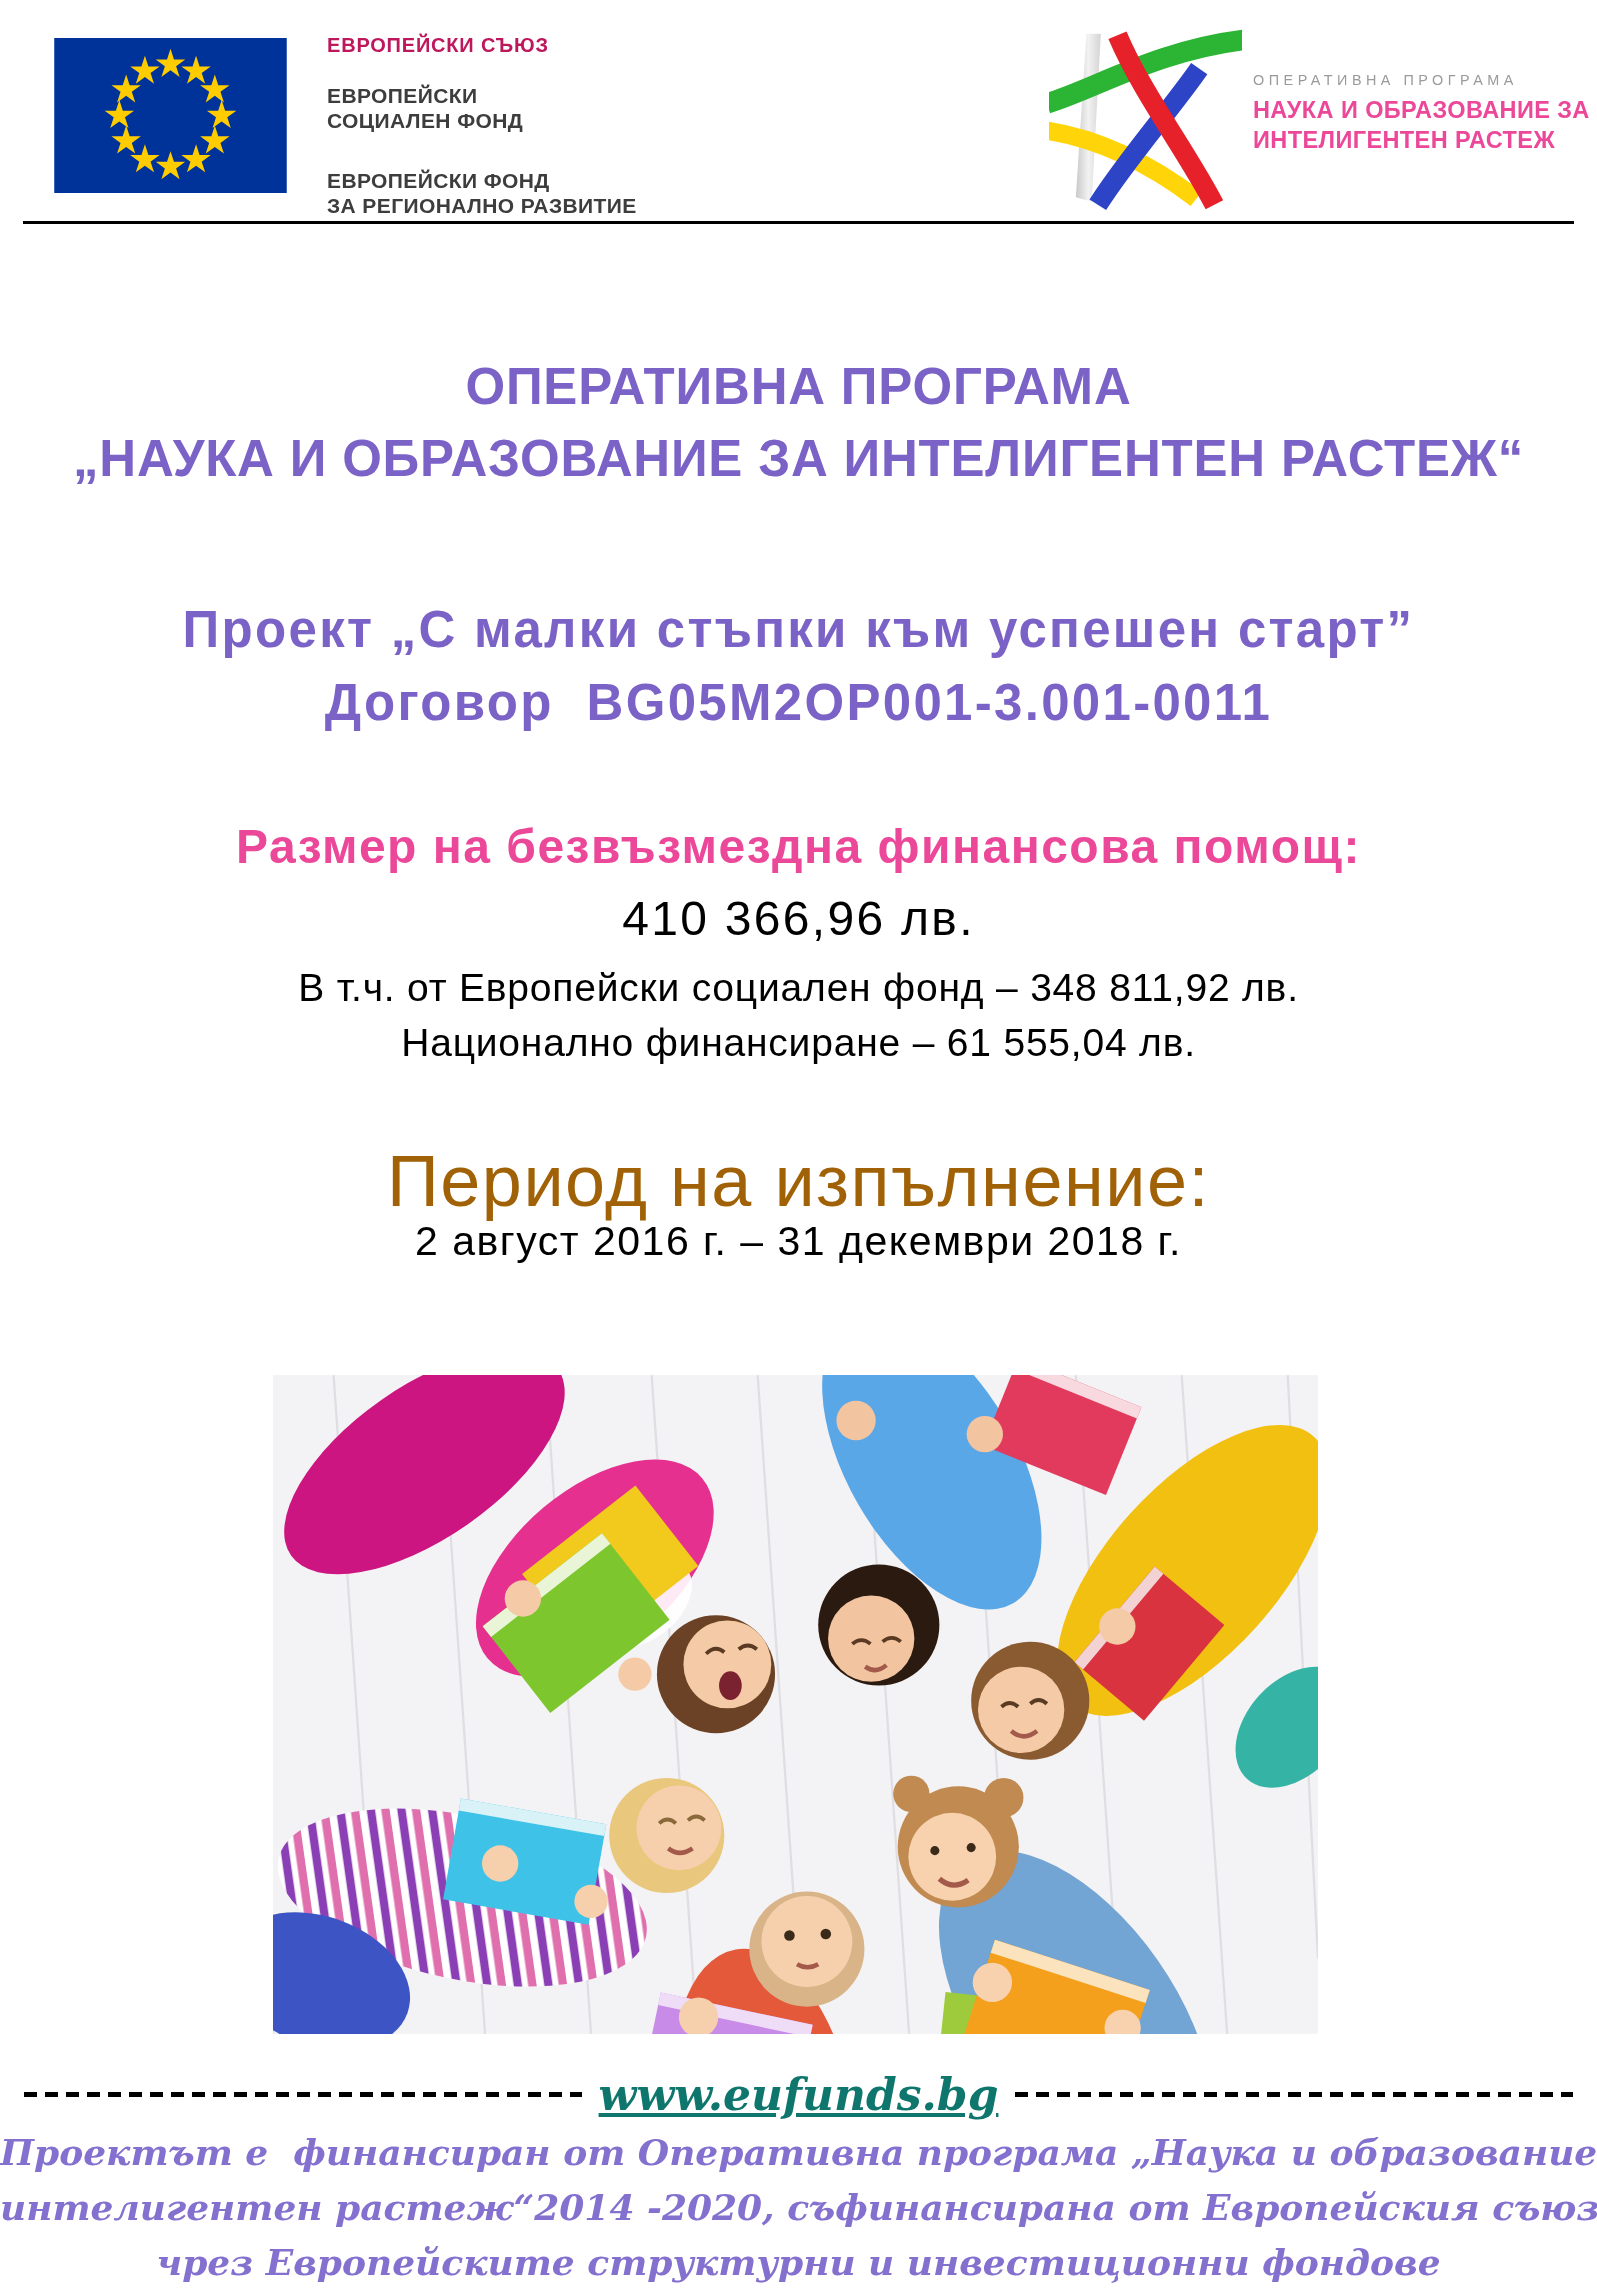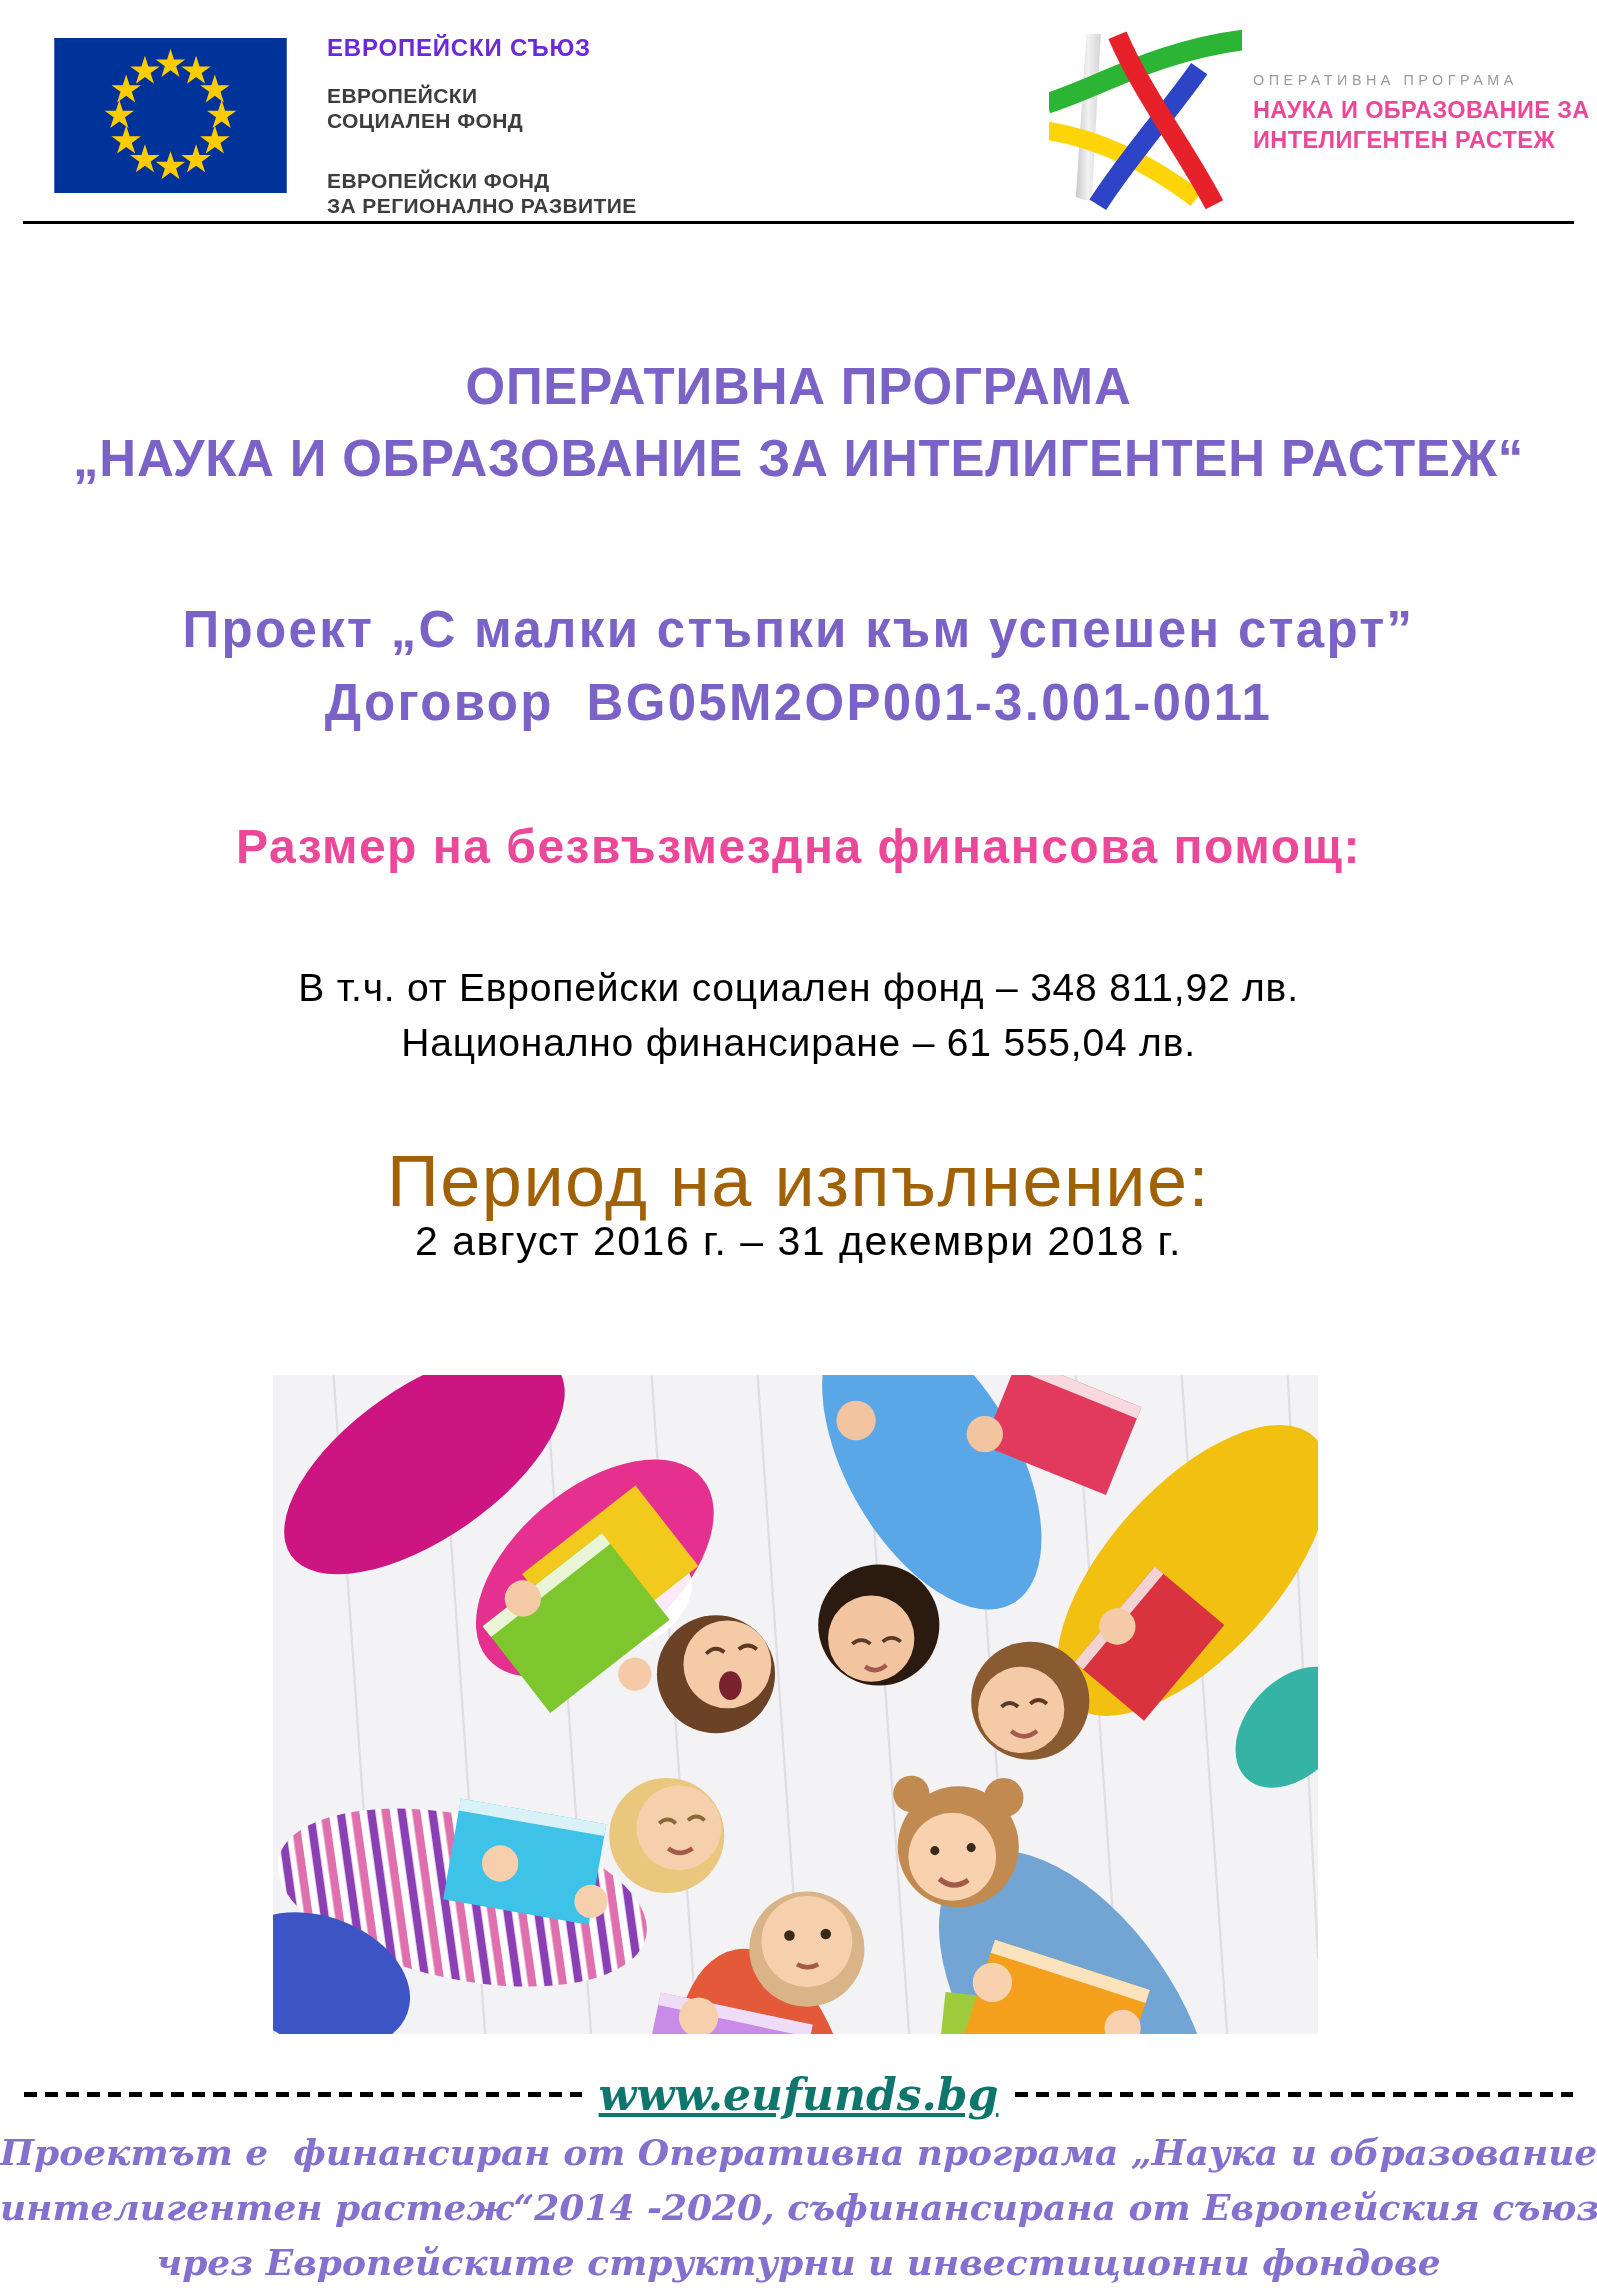--- a/index.html
+++ b/index.html
@@ -3,21 +3,21 @@
 <meta charset="utf-8">
 <style>
   * { margin:0; padding:0; box-sizing:border-box; }
   html,body { background:#ffffff; }
   body { width:1597px; height:2295px; position:relative; font-family:"Liberation Sans", sans-serif; overflow:hidden; }
   .page { position:absolute; inset:0; background:#fff; }
   .abs { position:absolute; }
   .center { left:0; right:0; text-align:center; white-space:pre; }
 
   
-  .eu-title { font-weight:bold; font-size:24px; color:#6d28d9; letter-spacing:0.8px; }
+  .eu-title { font-weight:bold; font-size:20px; color:#be185d; letter-spacing:0.8px; }
   .eu-sub   { font-weight:bold; font-size:21px; color:#3d3d3d; line-height:25px; letter-spacing:0.4px; }
   .op-small { font-size:14.4px; color:#9a9a9a; letter-spacing:4.5px; }
   .op-big   { font-weight:bold; font-size:23.5px; color:#ec4899; line-height:30px; letter-spacing:0.4px; }
   .topline  { position:absolute; left:23px; right:23px; top:221px; height:3px; background:#000; }
 
   
   .h-purple { color:#7b62c7; font-weight:bold; }
   .h1 { font-size:51px; letter-spacing:0.8px; }
   .proj { font-size:51px; letter-spacing:2.3px; }
   .grant-title { font-size:48px; font-weight:bold; color:#ec4899; letter-spacing:1.5px; }
@@ -91,20 +91,21 @@
 
   <div class="topline"></div>
 
   <div class="abs center h-purple h1" style="top:357px;">ОПЕРАТИВНА ПРОГРАМА</div>
   <div class="abs center h-purple h1" style="top:429px;">„НАУКА И ОБРАЗОВАНИЕ ЗА ИНТЕЛИГЕНТЕН РАСТЕЖ“</div>
 
   <div class="abs center h-purple proj" style="top:600px;">Проект „С малки стъпки към успешен старт”</div>
   <div class="abs center h-purple proj" style="top:673px;">Договор  BG05M2OP001-3.001-0011</div>
 
   <div class="abs center grant-title" style="top:819px;">Размер на безвъзмездна финансова помощ:</div>
+  <div class="abs center grant-total" style="top:891px;">410 366,96 лв.</div>
   <div class="abs center grant-sub" style="top:966px;">В т.ч. от Европейски социален фонд – 348 811,92 лв.</div>
   <div class="abs center grant-sub" style="top:1021px;">Национално финансиране – 61 555,04 лв.</div>
 
   <div class="abs center period-title" style="top:1140px;">Период на изпълнение:</div>
   <div class="abs center dates" style="top:1218px;">2 август 2016 г. – 31 декември 2018 г.</div>
 
   <svg class="photo" viewBox="0 0 1380 870" role="img" aria-label="Деца с цветни книги, легнали в кръг на пода">
     <defs>
       <pattern id="stripes" width="40" height="40" patternUnits="userSpaceOnUse" patternTransform="rotate(70)">
         <rect width="40" height="40" fill="#ffffff"></rect>

